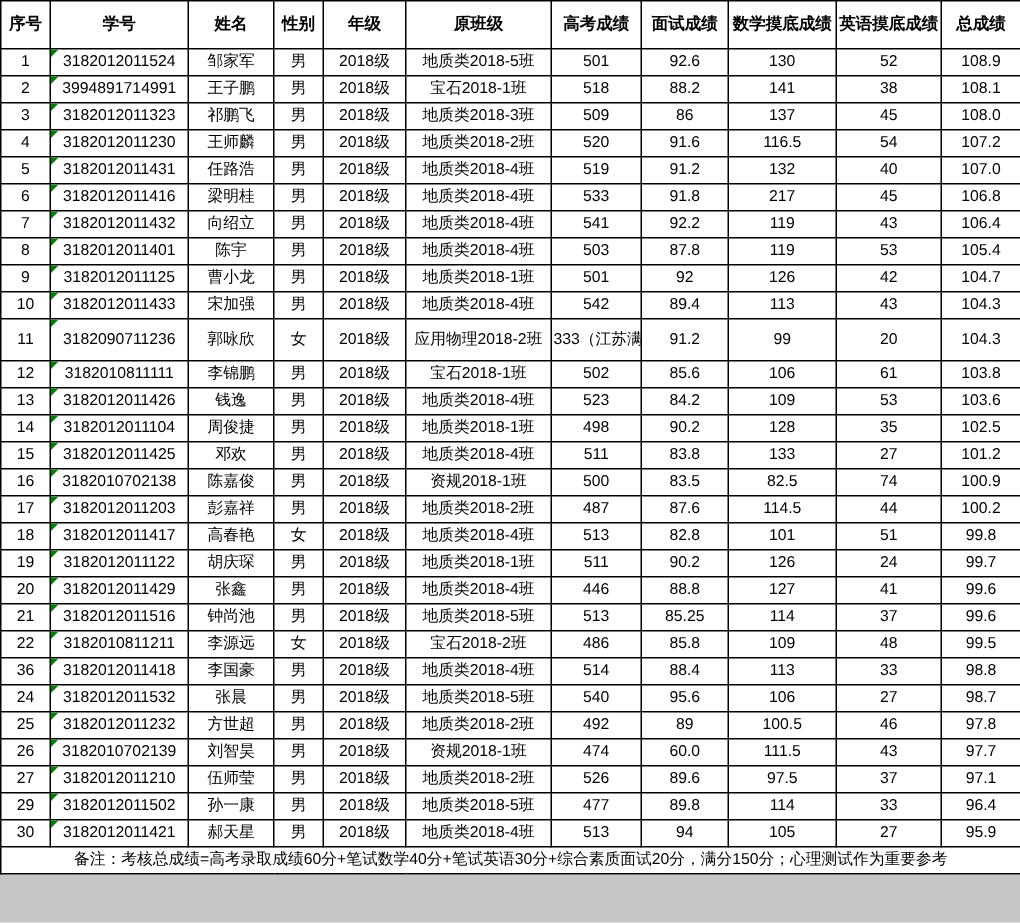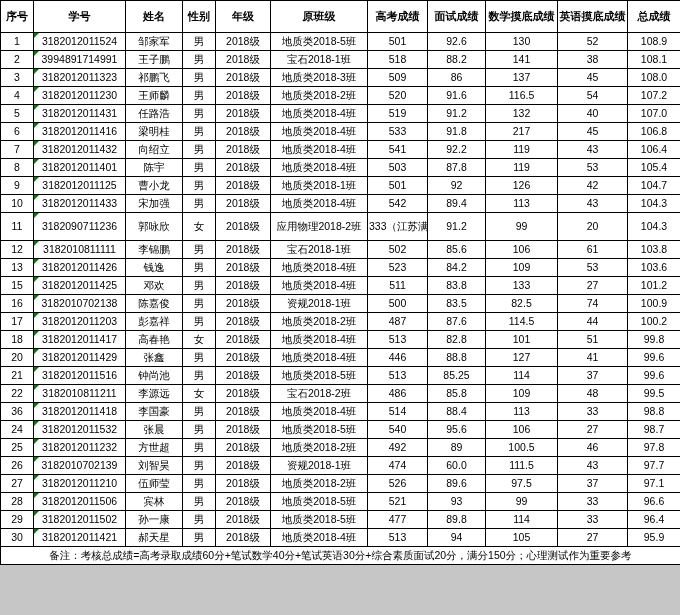--- a/index.html
+++ b/index.html
@@ -252,20 +252,33 @@
           <td>男</td>
           <td>2018级</td>
           <td>地质类2018-4班</td>
           <td>523</td>
           <td>84.2</td>
           <td>109</td>
           <td>53</td>
           <td>103.6</td>
         </tr>
         <tr>
+          <td>14</td>
+          <td class="id-cell"><span class="tri"></span><span>3182012011104</span></td>
+          <td>周俊捷</td>
+          <td>男</td>
+          <td>2018级</td>
+          <td>地质类2018-1班</td>
+          <td>498</td>
+          <td>90.2</td>
+          <td>128</td>
+          <td>35</td>
+          <td>102.5</td>
+        </tr>
+        <tr>
           <td>15</td>
           <td class="id-cell"><span class="tri"></span><span>3182012011425</span></td>
           <td>邓欢</td>
           <td>男</td>
           <td>2018级</td>
           <td>地质类2018-4班</td>
           <td>511</td>
           <td>83.8</td>
           <td>133</td>
           <td>27</td>
@@ -304,20 +317,33 @@
           <td>女</td>
           <td>2018级</td>
           <td>地质类2018-4班</td>
           <td>513</td>
           <td>82.8</td>
           <td>101</td>
           <td>51</td>
           <td>99.8</td>
         </tr>
         <tr>
+          <td>19</td>
+          <td class="id-cell"><span class="tri"></span><span>3182012011122</span></td>
+          <td>胡庆琛</td>
+          <td>男</td>
+          <td>2018级</td>
+          <td>地质类2018-1班</td>
+          <td>511</td>
+          <td>90.2</td>
+          <td>126</td>
+          <td>24</td>
+          <td>99.7</td>
+        </tr>
+        <tr>
           <td>20</td>
           <td class="id-cell"><span class="tri"></span><span>3182012011429</span></td>
           <td>张鑫</td>
           <td>男</td>
           <td>2018级</td>
           <td>地质类2018-4班</td>
           <td>446</td>
           <td>88.8</td>
           <td>127</td>
           <td>41</td>
@@ -406,33 +432,20 @@
           <td class="id-cell"><span class="tri"></span><span>3182012011210</span></td>
           <td>伍师莹</td>
           <td>男</td>
           <td>2018级</td>
           <td>地质类2018-2班</td>
           <td>526</td>
           <td>89.6</td>
           <td>97.5</td>
           <td>37</td>
           <td>97.1</td>
-        </tr>
-        <tr>
-          <td>28</td>
-          <td class="id-cell"><span class="tri"></span><span>3182012011506</span></td>
-          <td>宾林</td>
-          <td>男</td>
-          <td>2018级</td>
-          <td>地质类2018-5班</td>
-          <td>521</td>
-          <td>93</td>
-          <td>99</td>
-          <td>33</td>
-          <td>96.6</td>
         </tr>
         <tr>
           <td>29</td>
           <td class="id-cell"><span class="tri"></span><span>3182012011502</span></td>
           <td>孙一康</td>
           <td>男</td>
           <td>2018级</td>
           <td>地质类2018-5班</td>
           <td>477</td>
           <td>89.8</td>

